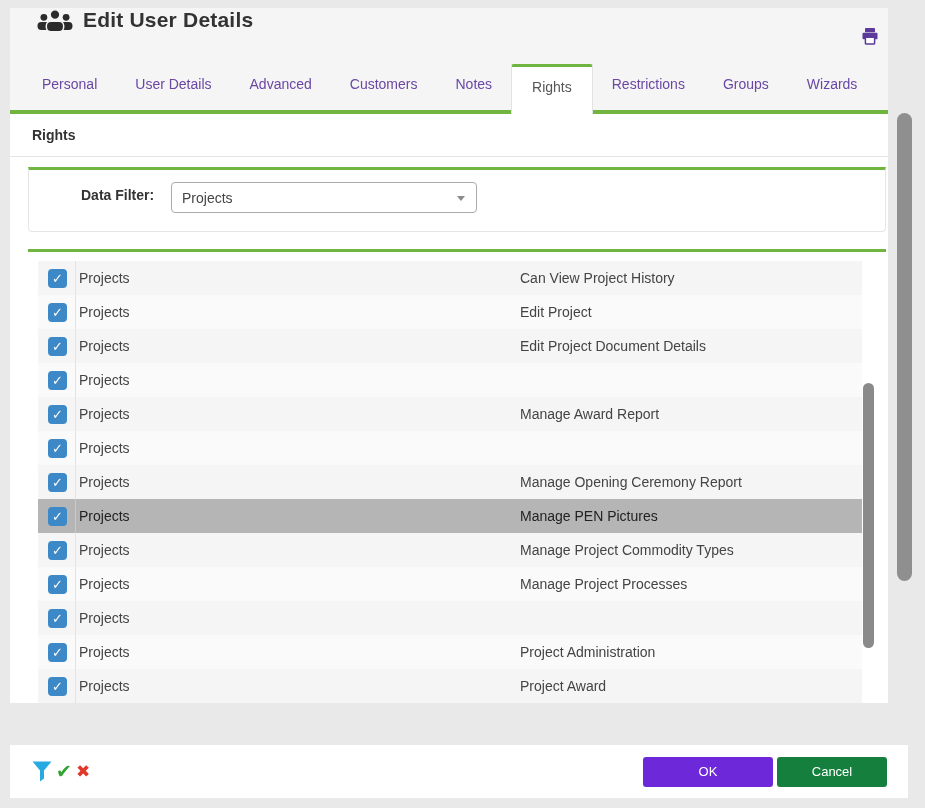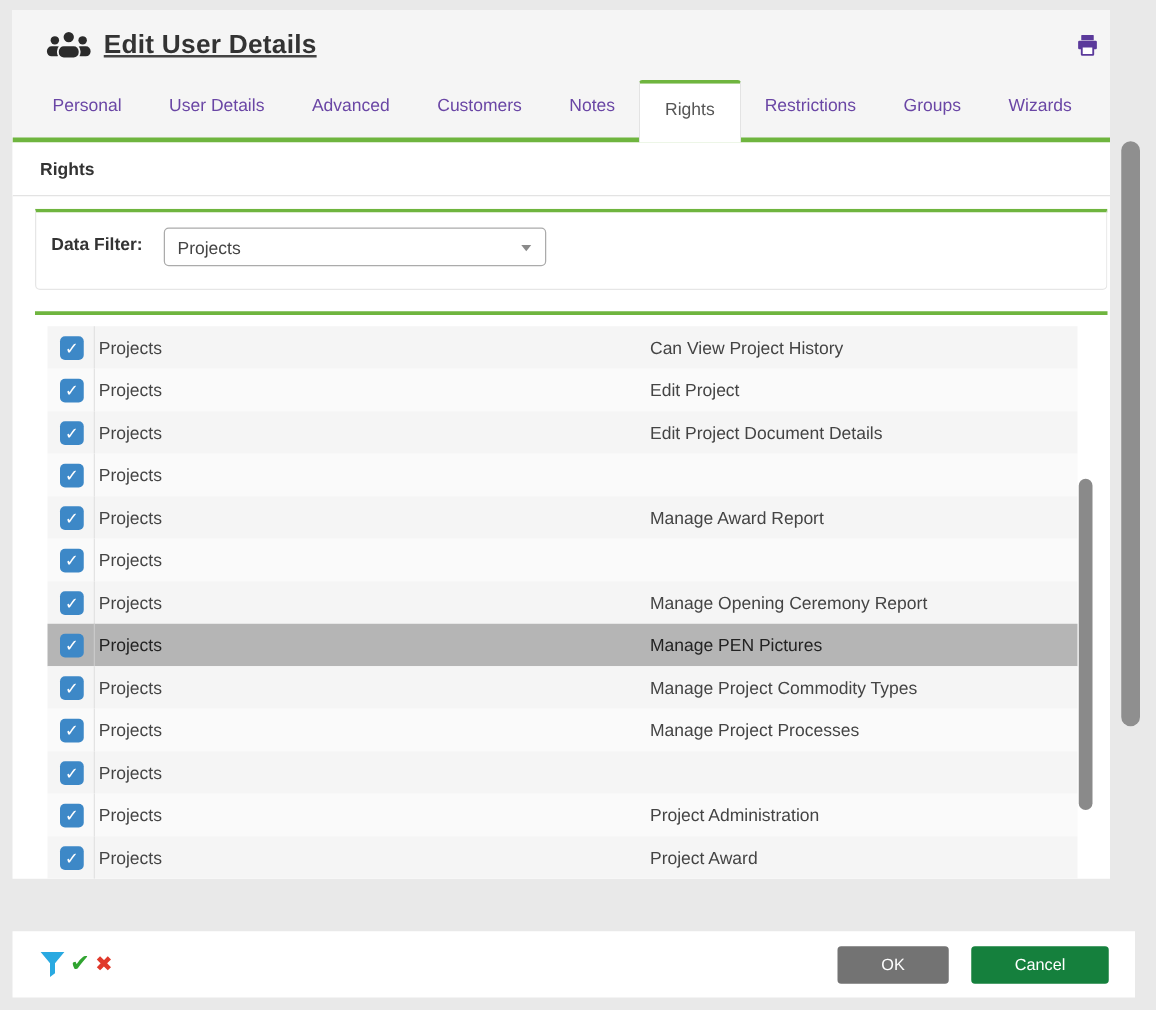--- a/index.html
+++ b/index.html
@@ -12,21 +12,21 @@
     overflow:hidden;
   }
 
   
   .dialog {
     position:absolute; left:10px; top:8px; width:878px; height:695px;
     background:#ffffff; overflow:hidden;
   }
   .dialog-top { background:#f5f5f5; }
 
-  .dlg-header { position:relative; height:56px; display:flex; align-items:center; padding-left:27px;text-decoration:underline; }
+  .dlg-header { position:relative; height:56px; display:flex; padding-left:27px; }
   .users-icon { width:36px; height:26px; display:block; }
   .dlg-title { font-size:21px; font-weight:600; color:#333; margin-left:10px; letter-spacing:.2px; }
   .print-btn { position:absolute; right:8px; top:18px; width:20px; height:20px; cursor:pointer; }
 
   
   .tabstrip {
     display:flex; padding-left:13px;
     border-bottom:4px solid #6fb53f; height:50px;
   }
   .tab {
@@ -45,21 +45,21 @@
     padding:13px 0 13px 22px; border-bottom:1px solid #e3e3e3; background:#fff;
   }
 
   .filter-panel {
     margin:10px 2px 0 18px;
     border:1px solid #e6e6e6; border-top:3px solid #6fb53f;
     border-radius:0 0 4px 4px;
     padding:12px 12px 18px 12px;
     display:flex; align-items:flex-start;
   }
-  .filter-label { width:90px; font-size:14px; font-weight:700; color:#333; line-height:21px; padding-top:3px; }
+  .filter-label { width:90px; font-size:14px; font-weight:700; color:#333; line-height:21px; padding-top:3px;margin-left:40px; }
   .select-box {
     width:306px; height:31px; border:1px solid #ababab; border-radius:4px; background:#fff;
     display:flex; align-items:center; padding:0 10px; font-size:14px; color:#444;
     position:relative; cursor:pointer;
   }
   .select-caret {
     position:absolute; right:11px; top:13px;
     width:0; height:0; border-left:4px solid transparent; border-right:4px solid transparent;
     border-top:5px solid #8a8a8a;
   }
@@ -98,21 +98,21 @@
     position:absolute; left:10px; top:745px; width:898px; height:53px; background:#ffffff;
     display:flex; align-items:center; padding:0 21px 0 22px;
   }
   .footer-icons { display:flex; align-items:center; gap:4px; }
   .icon-filter { width:20px; height:21px; display:block; cursor:pointer; }
   .icon-check { color:#30a430; font-size:19px; font-weight:900; cursor:pointer; line-height:20px; }
   .icon-x { color:#e0392b; font-size:17px; font-weight:900; cursor:pointer; line-height:20px; }
   .footer-spacer { flex:1; }
   .btn { height:30px; border:none; border-radius:3px; font-size:13px; color:#fff; cursor:pointer;
          font-family:"Liberation Sans","DejaVu Sans",sans-serif; }
-  .btn-ok { width:89px; background:#737373; margin-right:18px; }
+  .btn-ok { width:130px; background:#6d28d9; margin-right:4px; }
   .btn-cancel { width:110px; background:#15803d; }
 </style>
 </head>
 <body>
 
 <div class="dialog">
 
   <div class="dialog-top">
     <div class="dlg-header">
       <svg class="users-icon" viewBox="0 0 34 24">

